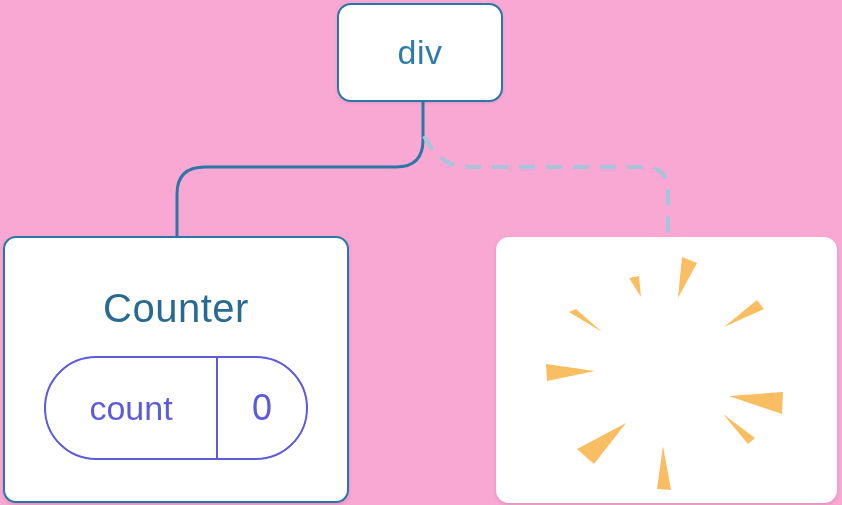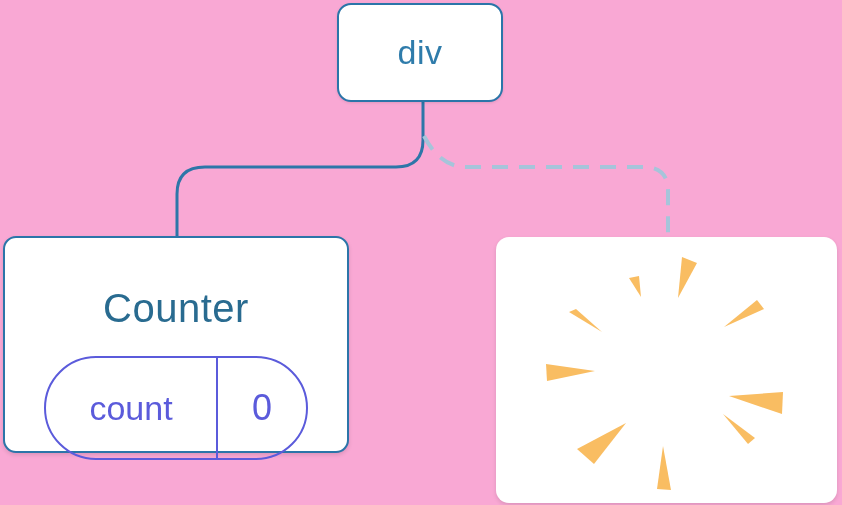--- a/index.html
+++ b/index.html
@@ -51,21 +51,21 @@
   .card {
     position: absolute;
     box-sizing: border-box;
     background: #FFFFFF;
     border-radius: 13px;
     z-index: 2;
     box-shadow: 0 2px 4px rgba(0,0,0,0.12);
   }
   .counter-card {
     left: 3px; top: 236px;
-    width: 346px; height: 217px;
+    width: 346px; height: 267px;
     border: 2.5px solid #2B75A9;
   }
   .counter-title {
     position: absolute;
     left: 0; right: 0;
     top: 48px;
     text-align: center;
     font-size: 40px;
     font-weight: 500;
     color: #296B90;

